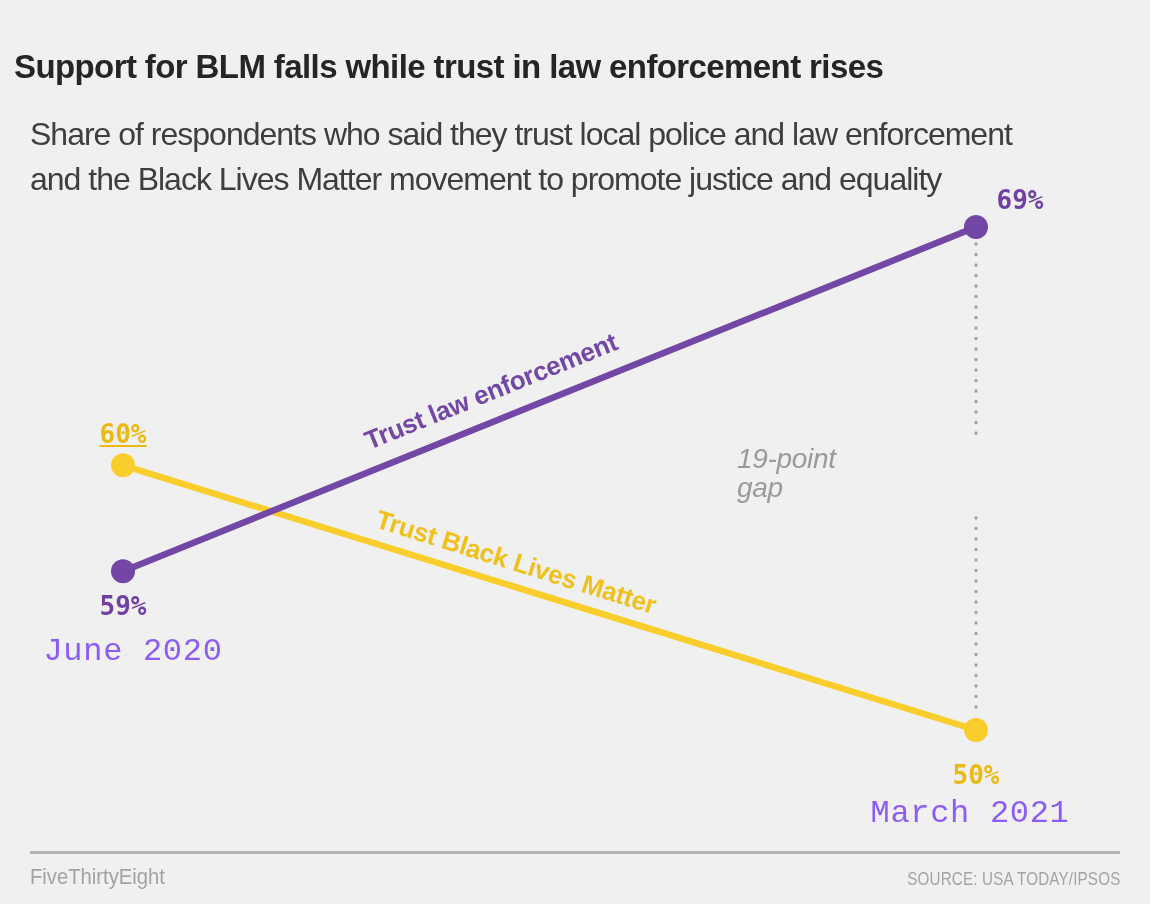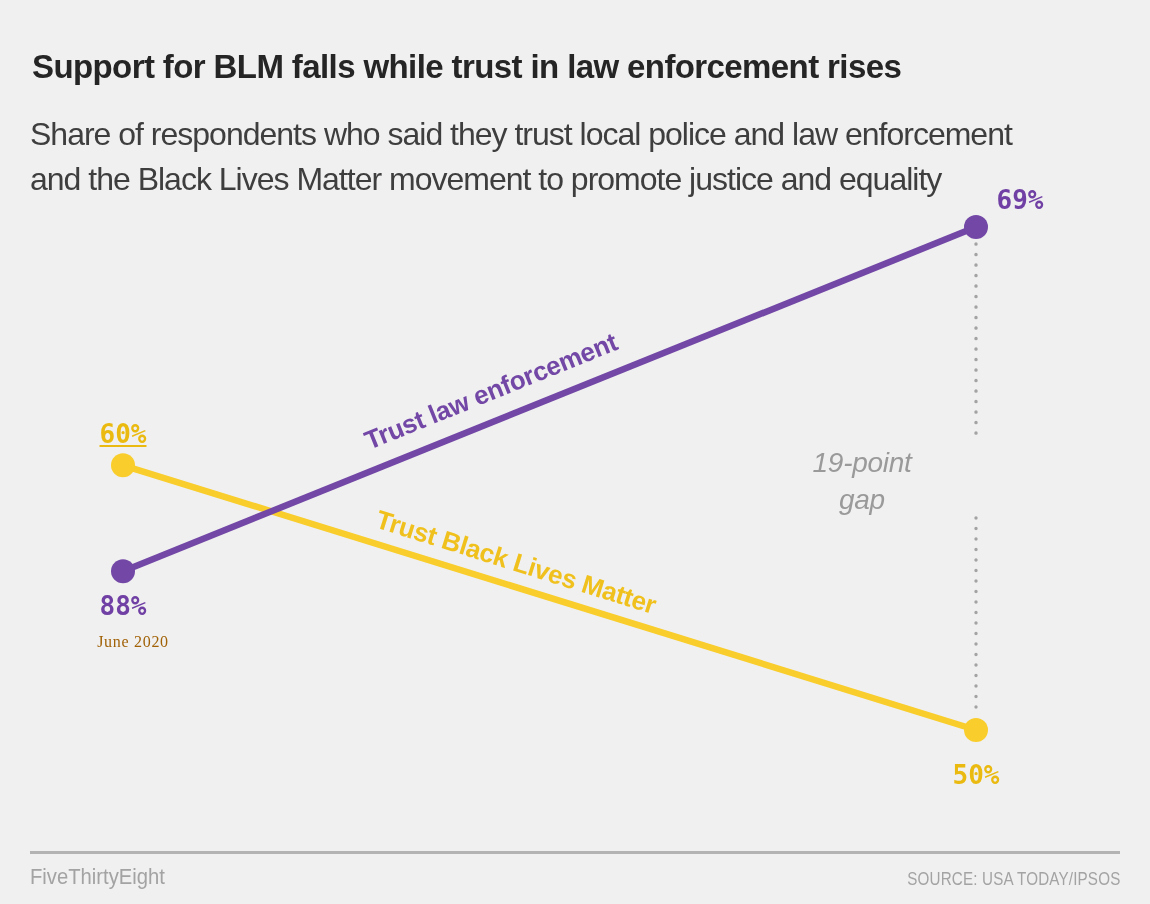--- a/index.html
+++ b/index.html
@@ -1,21 +1,21 @@
 <!DOCTYPE html>
 <html><head>
 <meta charset="utf-8">
 <style>
   html,body{margin:0;padding:0;}
   body{background:#f0f0f0;font-family:"Liberation Sans",sans-serif;}
   .canvas{position:relative;width:1150px;height:904px;background:#f0f0f0;overflow:hidden;}
   .abs{position:absolute;}
 
   .title{
-    left:32px;top:26px;width:1110px;
+    left:14px;top:26px;width:1110px;
     font-size:33px;font-weight:bold;color:#252525;
     letter-spacing:-0.6px;line-height:38px;
   }
   .subtitle{
     left:30px;top:80px;width:1160px;
     font-size:32px;font-weight:400;color:#3e3e3e;
     letter-spacing:-1px;line-height:45px;white-space:pre-line;
   }
 
   #slope-svg{position:absolute;left:0;top:0;}
@@ -23,35 +23,35 @@
   .pt-label{
     width:120px;text-align:center;
     font-family:"DejaVu Sans Mono",monospace;
     font-size:26px;font-weight:bold;letter-spacing:0px;
   }
   .purple-text{color:#7040a4;}
   .yellow-text{color:#eaba10;}
 
   .axis-label{
     width:250px;text-align:center;
-    font-family:Liberation Serif, serif;
-    font-size:16px;color:#a16207;letter-spacing:0.7px;
+    font-family:Liberation Mono, monospace;
+    font-size:32px;color:#8b5cf6;letter-spacing:0.7px;
   }
 
   .series-label{
     width:320px;text-align:center;
     font-size:26px;font-weight:600;letter-spacing:-0.3px;
   }
   .series-label.law{left:331px;top:376px;transform:rotate(-22deg);color:#7247a6;}
   .series-label.blm{left:356px;top:547px;transform:rotate(17.4deg);color:#f0c01c;}
 
   .annotation{
     left:737px;top:444px;width:250px;
-    text-align:center;font-style:italic;
-    font-size:28px;line-height:37px;color:#9a9a9a;
+    text-align:left;font-style:italic;
+    font-size:28px;line-height:29px;color:#9a9a9a;
     white-space:pre-line;letter-spacing:-0.3px;
   }
 
   .footer-line{left:30px;top:851px;width:1090px;height:3px;background:#b3b3b3;}
   .brand{
     left:30px;top:864px;font-size:22px;color:#a3a3a3;letter-spacing:0px;
     transform:scaleX(0.92);transform-origin:left top;
   }
   .source{
     right:30px;top:868px;font-size:19px;color:#a3a3a3;text-align:right;
@@ -76,25 +76,26 @@
         <circle cx="976" cy="730" r="12" fill="#f9cd2b"></circle>
       </g>
       <g>
         <line x1="123" y1="571.1800000000001" x2="976" y2="227.07000000000005" stroke="#7247a6" stroke-width="6.5"></line>
         <circle cx="123" cy="571.1800000000001" r="12" fill="#7247a6"></circle>
         <circle cx="976" cy="227.07000000000005" r="12" fill="#7247a6"></circle>
       </g>
     </svg>
 
   <div class="abs pt-label yellow-text" style="left:63px;top:419px;text-decoration:underline;">60%</div>
-  <div class="abs pt-label purple-text" style="left:63px;top:591px;">88%</div>
+  <div class="abs pt-label purple-text" style="left:63px;top:591px;">59%</div>
   <div class="abs pt-label purple-text" style="left:960px;top:185px;">69%</div>
   <div class="abs pt-label yellow-text" style="left:916px;top:752px;margin-top:8px;">50%</div>
 
   <div class="abs axis-label" style="left:8px;top:633px;">June 2020</div>
+  <div class="abs axis-label" style="left:845px;top:795px;">March 2021</div>
 
   <div class="abs series-label law">Trust law enforcement</div>
   <div class="abs series-label blm">Trust Black Lives Matter</div>
 
   <div class="abs annotation">19-point
 gap</div>
 
   <div class="abs footer-line"></div>
   <div class="abs brand">FiveThirtyEight</div>
   <div class="abs source">SOURCE: USA TODAY/IPSOS</div>

